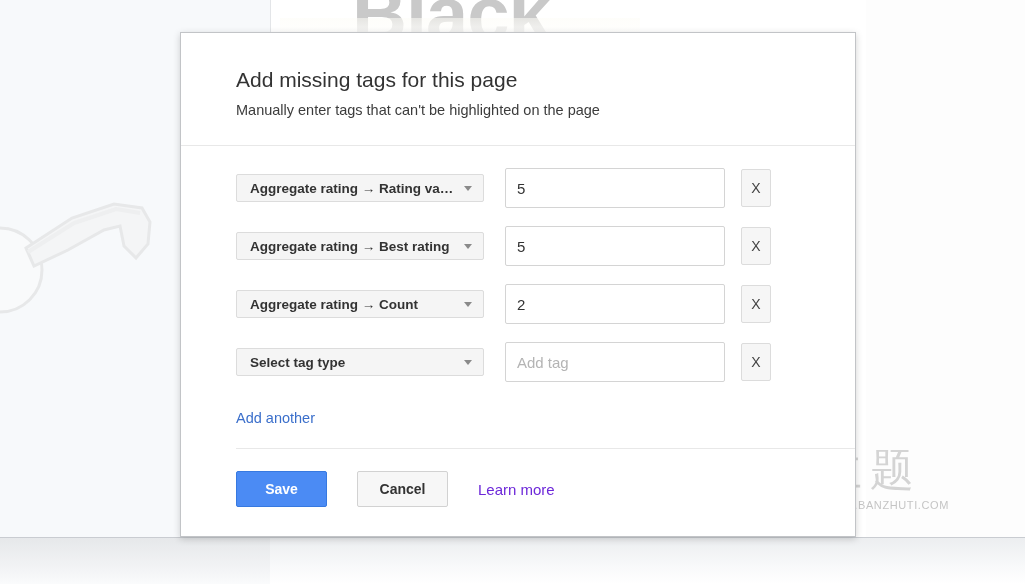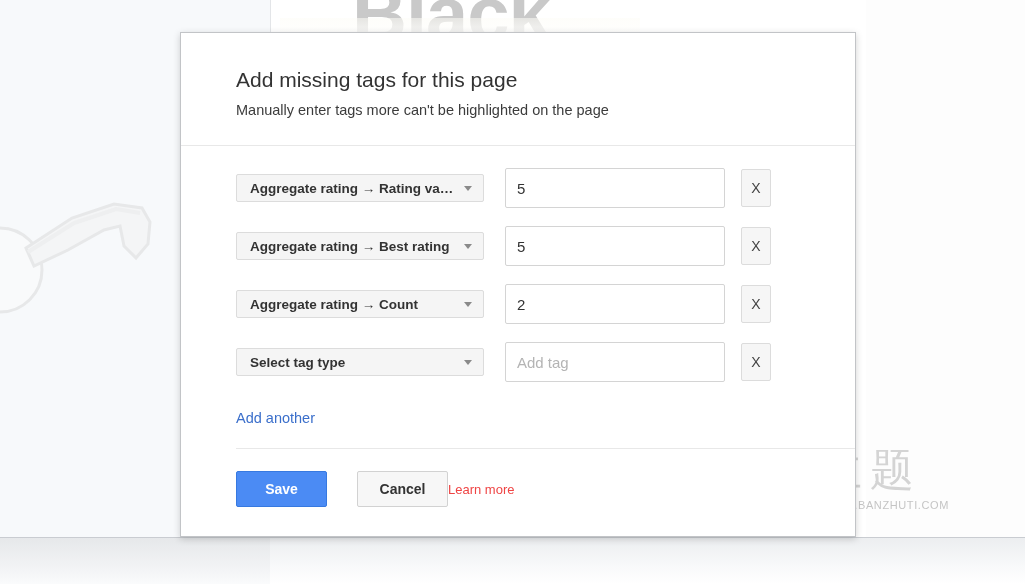--- a/index.html
+++ b/index.html
@@ -313,22 +313,23 @@
     background: #f7f7f7;
     border: 1px solid #d2d2d2;
     border-radius: 2px;
     color: #333333;
     font-size: 14px;
     font-weight: bold;
     font-family: "Liberation Sans", sans-serif;
     cursor: pointer;
   }
   .learn-more {
-    font-size: 13px;
-    color: #ef4444;
+    margin-left: 30px;
+    font-size: 15px;
+    color: #6d28d9;
     cursor: pointer;
   }
 </style>
 </head>
 <body>
 
 <div id="page-bg">
   <div class="bg-left-pane"></div>
   <div class="bg-right-pane"></div>
 
@@ -354,21 +355,21 @@
 
   <div class="bg-hairline-h-bottom"></div>
   <div class="bg-bottom-strip"></div>
   <div class="bg-bottom-strip-left"></div>
 </div>
 
 <div id="dialog">
 
   <div class="dlg-header">
     <h1 class="dlg-title">Add missing tags for this page</h1>
-    <div class="dlg-subtitle">Manually enter tags more can't be highlighted on the page</div>
+    <div class="dlg-subtitle">Manually enter tags that can't be highlighted on the page</div>
   </div>
 
   <div class="dlg-divider"></div>
 
   <div class="dlg-body">
 
     
     <div class="tag-row">
       <div class="tag-select">
         <span class="tag-select-label">Aggregate rating → Rating value</span>

